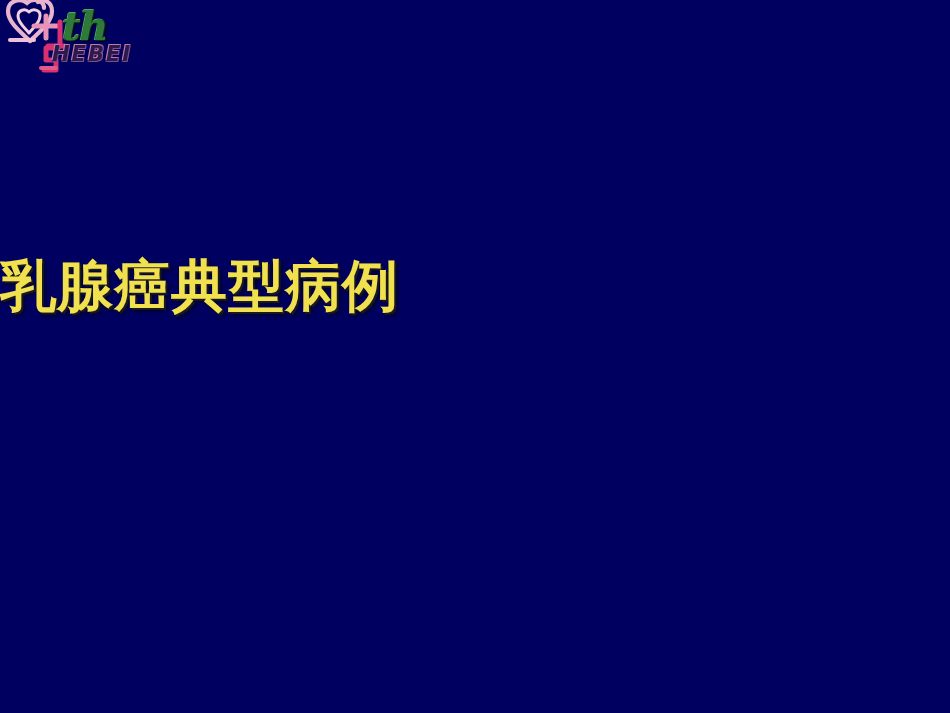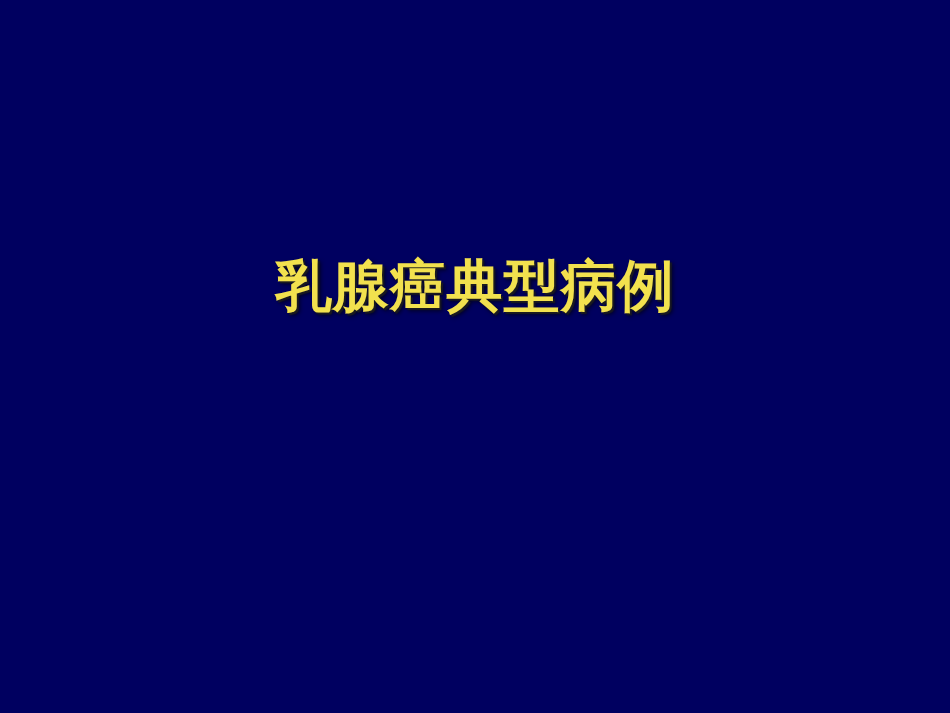--- a/index.html
+++ b/index.html
@@ -73,39 +73,59 @@
       -1px  1px 0 #6a3f6e;
     white-space: nowrap;
   }
 
   
   .title-block {
     position: absolute;
     left: 0;
     top: 255px;
     width: 950px;
-    text-align: center;
   }
   .title-text {
     display: inline-block;
     font-family: "DejaVu Sans", sans-serif;
     font-weight: 700;
     font-size: 56px;
     line-height: 1.1;
     color: #f2e14e;
     letter-spacing: 1px;
     text-shadow:
       2px 2px 1px #1a1a20,
       3px 3px 4px rgba(0,0,0,0.65);
     white-space: nowrap;
   }
 </style>
 </head>
 <body>
 
 <div class="slide">
 
+  <div class="logo">
+    <svg viewBox="0 0 152 80" xmlns="http://www.w3.org/2000/svg" aria-hidden="true">
+
+      <path d="M44 8 C44 1 34 -3 27 3 C20 -3 8 1 8 11 C8 23 22 33 30 41 C30 41 30 41 30 41" fill="none" stroke="#eab3ce" stroke-width="4.2" stroke-linecap="round"></path>
+      <path d="M30 41 C38 33 52 23 52 11 C52 2 44 -2 38 2" fill="none" stroke="#eab3ce" stroke-width="4.2" stroke-linecap="round"></path>
+
+      <path d="M40 15 C40 10 33 8 29 12 C25 8 18 10 18 16 C18 23 26 29 29 33 C32 29 40 23 40 16 Z" fill="none" stroke="#f3cfe0" stroke-width="3" stroke-linejoin="round"></path>
+
+      <path d="M34 26 L58 26" fill="none" stroke="#e892b8" stroke-width="5" stroke-linecap="round"></path>
+      <path d="M46 16 L46 38" fill="none" stroke="#e892b8" stroke-width="5" stroke-linecap="round"></path>
+
+      <path d="M10 40 L34 40" fill="none" stroke="#f0c0d6" stroke-width="4" stroke-linecap="round"></path>
+
+      <path d="M60 22 L60 46" fill="none" stroke="#d83070" stroke-width="5" stroke-linecap="round"></path>
+      <path d="M48 46 L64 46" fill="none" stroke="#d83070" stroke-width="5" stroke-linecap="round"></path>
+      <path d="M58 48 L46 48 L46 60 L56 60 L56 70 L44 70" fill="none" stroke="#d83070" stroke-width="5" stroke-linecap="round" stroke-linejoin="round"></path>
+      <path d="M41 68 L56 68" fill="none" stroke="#e05a8a" stroke-width="4" stroke-linecap="round"></path>
+    </svg>
+    <div class="logo-th">th</div>
+    <div class="logo-hebei">HEBEI</div>
+  </div>
 
   <div class="title-block">
     <span class="title-text">乳腺癌典型病例</span>
   </div>
 
 </div>
 
 </body></html>

